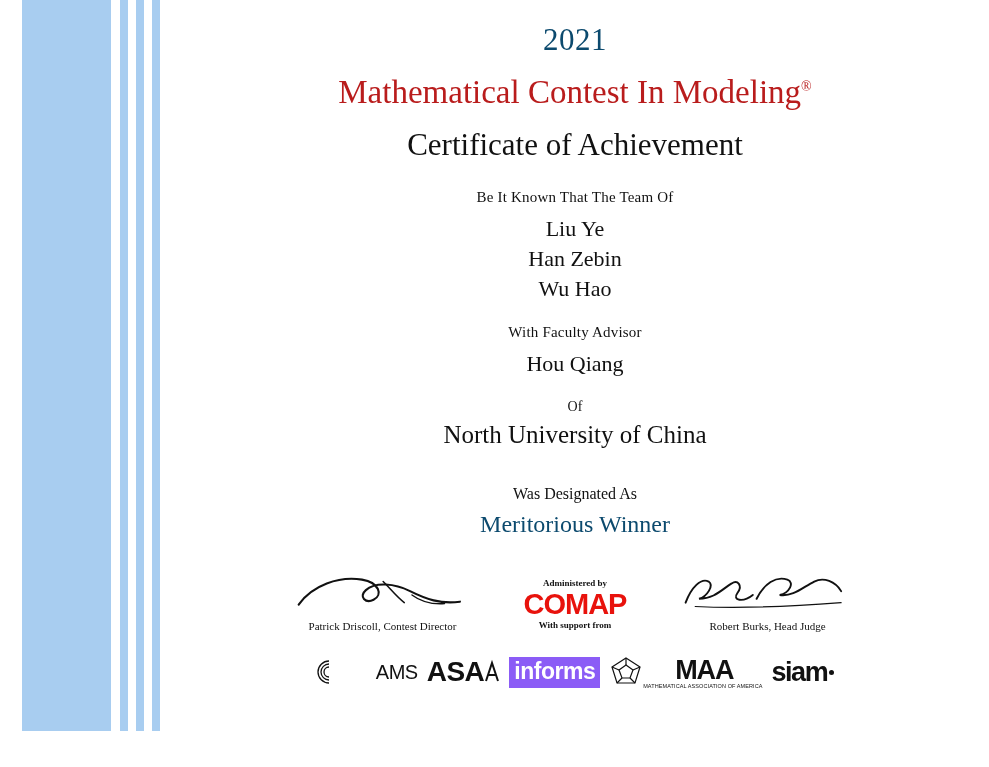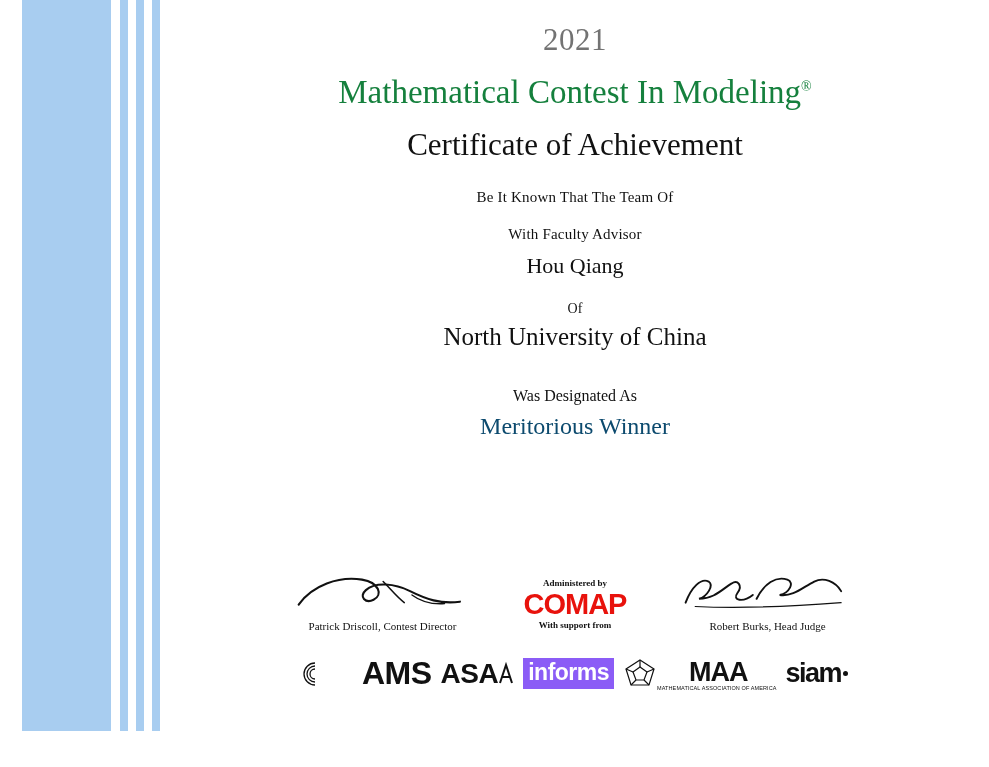--- a/index.html
+++ b/index.html
@@ -38,28 +38,28 @@
     left: 175px;
     top: 0;
     width: 800px;
     height: 767px;
     text-align: center;
   }
 
   .year {
     margin-top: 22px;
     font-size: 31px;
-    color: #737373;
+    color: #0c4a6e;
     letter-spacing: 0.5px;
   }
 
   .title-main {
     margin-top: 16px;
     font-size: 33px;
-    color: #15803d;
+    color: #b91c1c;
   }
   .title-main .reg {
     font-size: 14px;
     vertical-align: super;
   }
 
   .title-sub {
     margin-top: 16px;
     font-size: 31px;
     color: #111;
@@ -177,22 +177,22 @@
     align-items: center;
     gap: 9px;
   }
   .logo {
     font-family: "Liberation Sans", sans-serif;
     color: #111;
     display: flex;
     align-items: center;
   }
   .logo-ams {
-    font-size: 32px;
-    font-weight: bold;
+    font-size: 20px;
+    font-weight: normal;
     letter-spacing: -0.5px;
     gap: 32px;
   }
   .logo-ams .swirl { margin-right: 2px; }
   .logo-asa {
     font-size: 28px;
     font-weight: bold;
     letter-spacing: -0.5px;
   }
   .logo-informs {
@@ -249,20 +249,25 @@
     <div class="year">2021</div>
 
     <div class="title-main">
       <span>Mathematical Contest In Modeling</span><span class="reg">®</span>
     </div>
 
     <div class="title-sub">Certificate of Achievement</div>
 
     <div class="small-line">Be It Known That The Team Of</div>
 
+    <div class="name-list">
+      <div class="name">Liu Ye</div>
+      <div class="name">Han Zebin</div>
+      <div class="name">Wu Hao</div>
+    </div>
 
     <div class="small-line advisor-label">With Faculty Advisor</div>
     <div class="advisor-name">Hou Qiang</div>
 
     <div class="of-label">Of</div>
     <div class="school">North University of China</div>
 
     <div class="designated-label">Was Designated As</div>
     <div class="award">Meritorious Winner</div>
 

